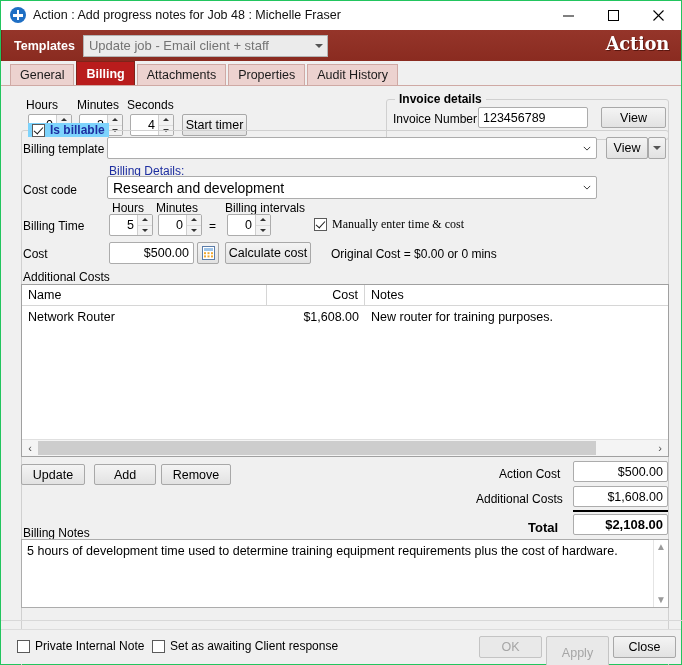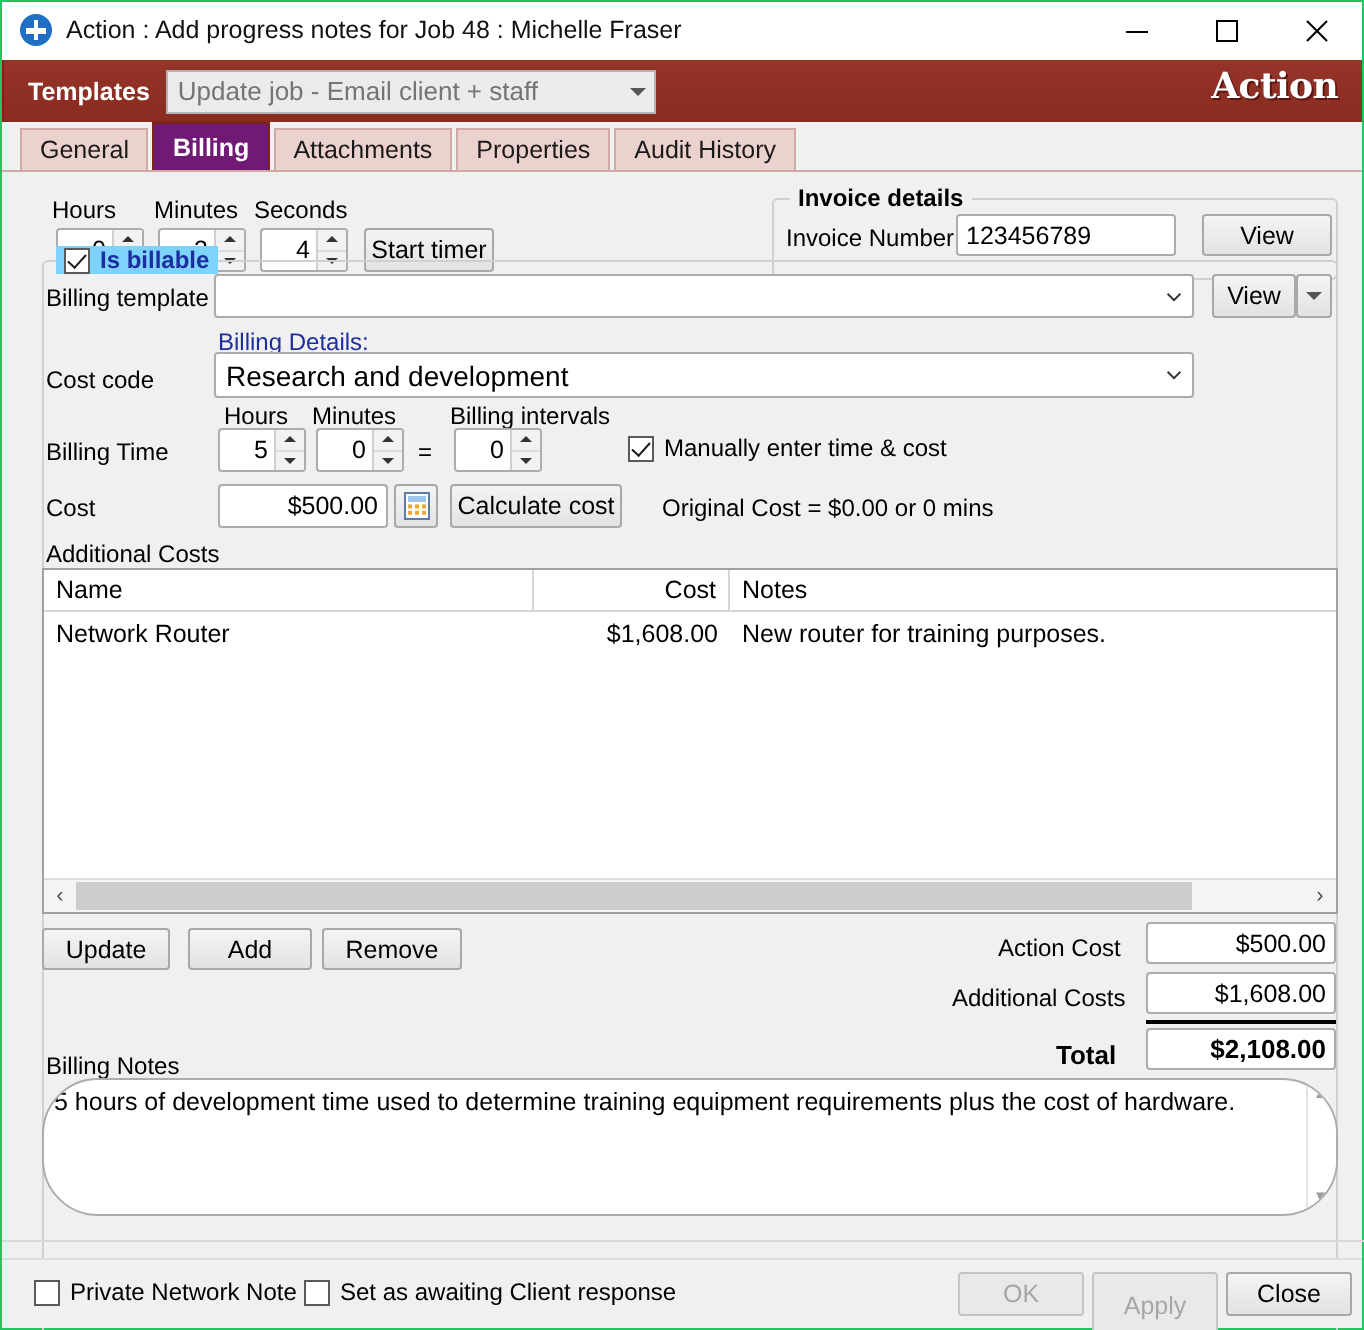--- a/index.html
+++ b/index.html
@@ -130,21 +130,21 @@
     font-size: 12.5px;
     background: #ecd2cf;
     border: 1px solid #cfa9a4;
     border-bottom: none;
     color: #1a1a1a;
     margin-right: 2px;
     white-space: nowrap;
     box-sizing: border-box;
   }
   .tab.active {
-    background: #701a75;
+    background: #b91c1c;
     color: #ffffff;
     font-weight: bold;
     border-color: #7d241a;
     height: 24px;
   }
   
   .content {
     flex: 1;
     position: relative;
     background: #f0f0f0;
@@ -534,21 +534,21 @@
       <div class="sval">0</div>
       <div class="sbtns">
         <div class="sbtn">
             <span class="tri-up"></span>
           </div>
         <div class="sbtn">
             <span class="tri-dn"></span>
           </div>
       </div>
     </div>
-    <div class="abs cbx" style="left:313px; top:131px;">
+    <div class="abs cbx" style="left:313px; top:131px;font-family:Liberation Serif, serif;">
       <span class="box checked"></span>
       <span class="lbl">Manually enter time &amp; cost</span>
     </div>
 
     <div class="abs lbl" style="left:22px; top:161px;">Cost</div>
     <div class="tbox right" style="left:108px; top:156px; width:85px; height:22px;">
       <span>$500.00</span>
     </div>
     <div class="calcicon" style="left:196px; top:156px; width:22px; height:22px;">
       <svg width="13" height="14" viewBox="0 0 13 14">
@@ -597,35 +597,35 @@
     <div class="tbox right" style="left:572px; top:400px; width:95px; height:21px;">
       <span>$1,608.00</span>
     </div>
     <div class="totalrule" style="left:572px; top:424px; width:95px;"></div>
     <div class="abs lbl bold" style="left:527px; top:434px; font-size:13px;">Total</div>
     <div class="tbox right bold" style="left:572px; top:428px; width:95px; height:21px; font-size:13px;">
       <span>$2,108.00</span>
     </div>
 
     <div class="abs lbl" style="left:22px; top:440px;">Billing Notes</div>
-    <div class="tarea" style="left:20px; top:453px; width:648px; height:69px;border-radius:28px;">
+    <div class="tarea" style="left:20px; top:453px; width:648px; height:69px;">
       <span>5 hours of development time used to determine training equipment requirements plus the cost of hardware.</span>
       <div class="vscroll">
         <span class="vs-arrow">▲</span>
         <span class="vs-arrow">▼</span>
       </div>
     </div>
 
     <div class="sep" style="left:0px; top:534px; width:682px;"></div>
   </div>
 
   <div class="footer">
     <div class="abs cbx" style="left:16px; top:9px;">
       <span class="box"></span>
-      <span class="lbl">Private Network Note</span>
+      <span class="lbl">Private Internal Note</span>
     </div>
     <div class="abs cbx" style="left:151px; top:9px;">
       <span class="box"></span>
       <span class="lbl">Set as awaiting Client response</span>
     </div>
     <div class="btn disabled" style="left:478px; top:6px; width:63px; height:22px;">OK</div>
     <div class="btn disabled" style="left:545px; top:6px; width:63px; height:34px;">Apply</div>
     <div class="btn" style="left:612px; top:6px; width:63px; height:22px;">Close</div>
   </div>
 

